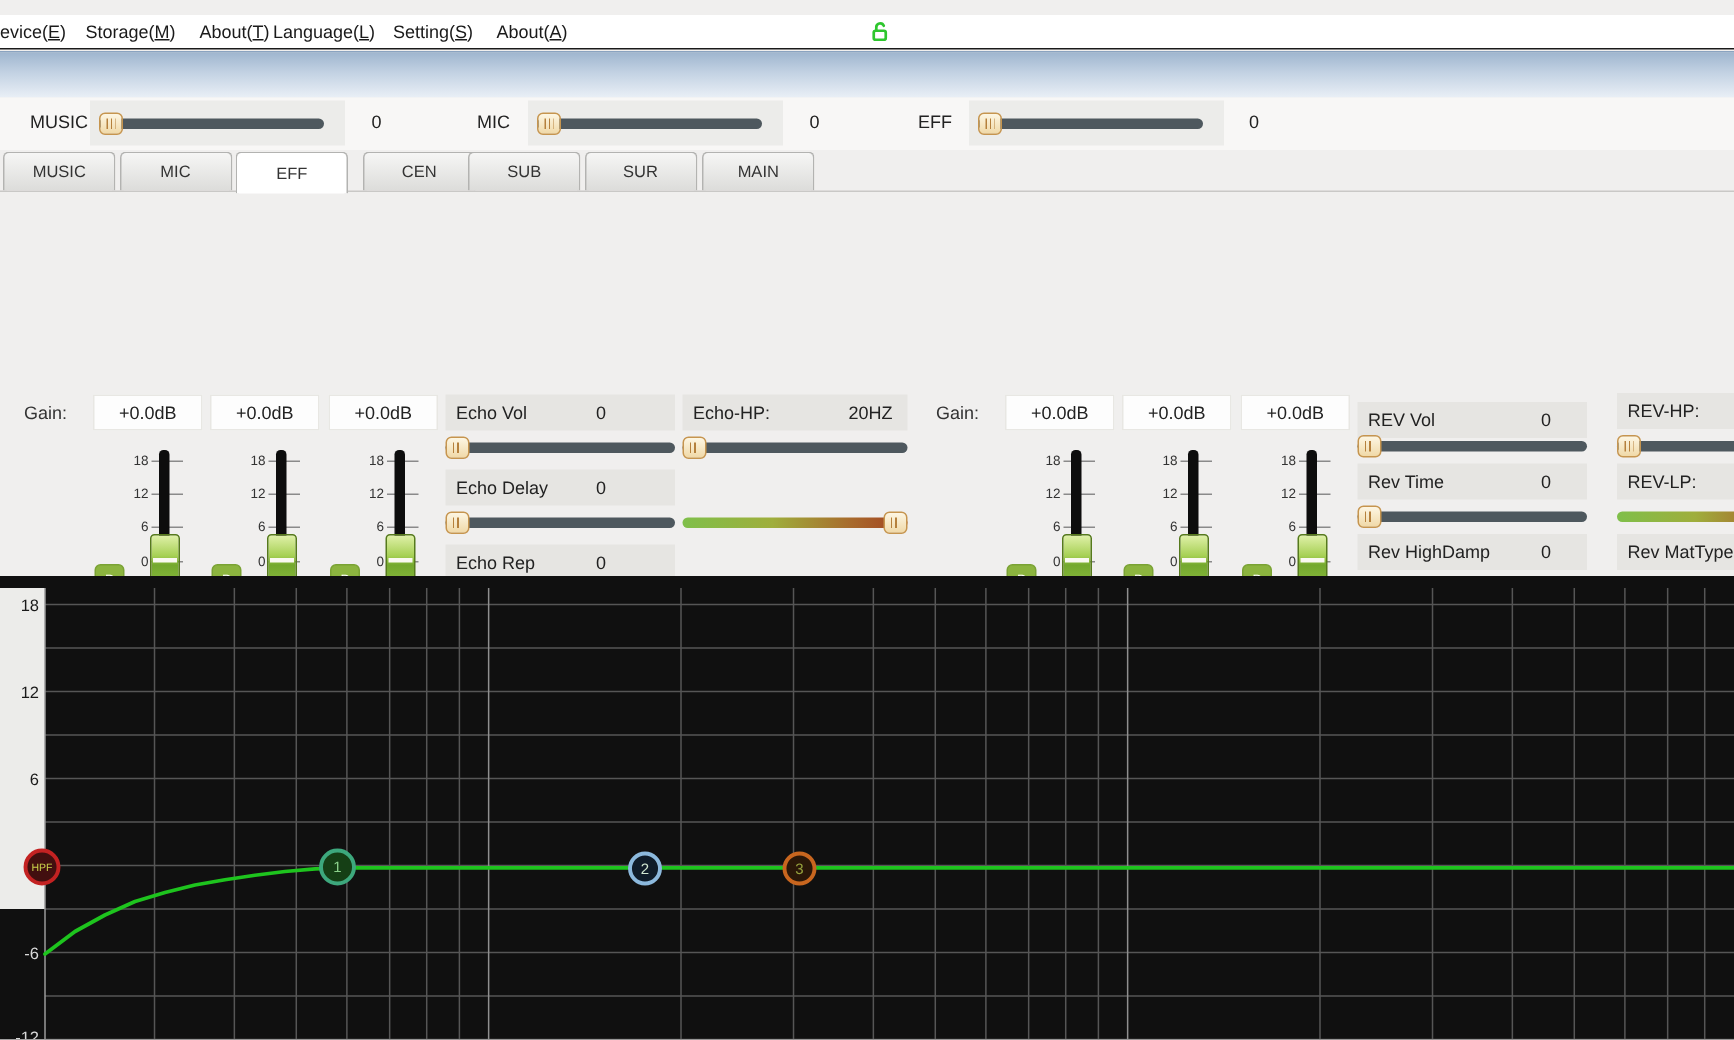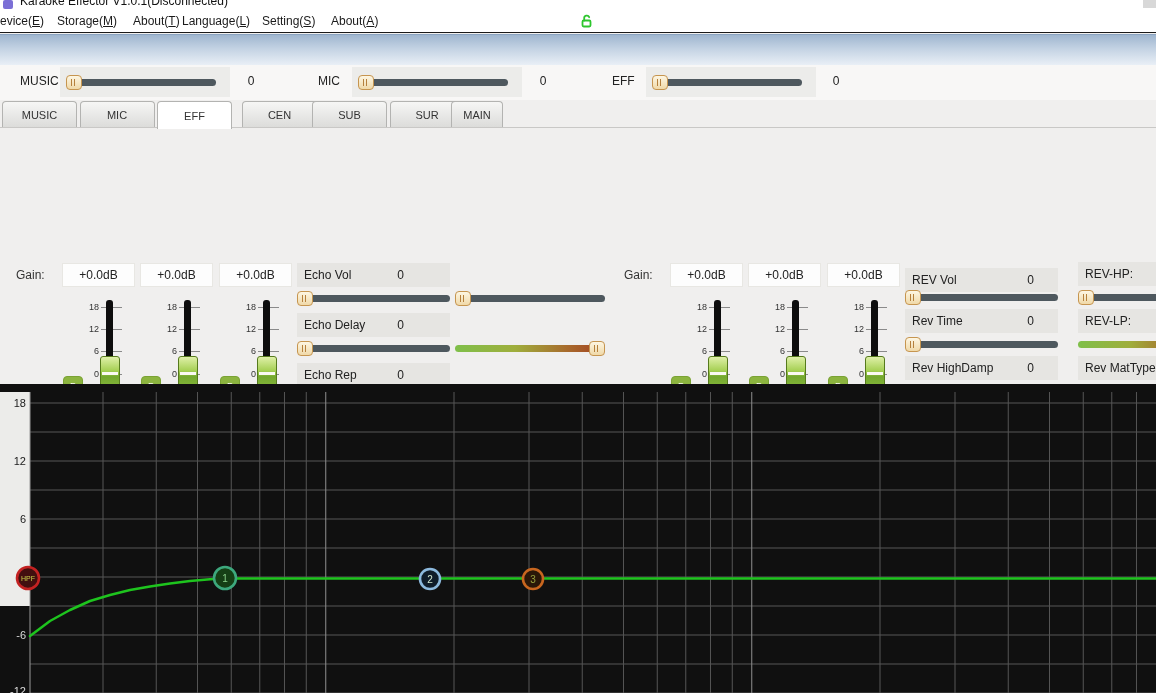--- a/index.html
+++ b/index.html
@@ -49,25 +49,20 @@
   
   #graph-sep{left:0;top:384px;width:1156px;height:309px;background:#101010;}
   #graph-strip{left:0;top:392px;width:30px;height:214px;background:#ececea;}
   #graph-svg{left:0;top:392px;}
 </style>
 </head>
 <body>
 
 <div id="app">
 
-  <div class="abs" id="titlebar">
-    <div class="abs" id="title-icon" style="background: rgb(123, 111, 214);"></div>
-    <div class="abs" id="title-text">Karaoke Effector V1.0.1(Disconnected)</div>
-    <div class="abs" id="win-frag"></div>
-  </div>
 
   <div class="abs" id="menubar">
       <div class="menu-item" style="left: 0px;"><span>evice(</span><u>E</u><span>)</span></div>
       <div class="menu-item" style="left: 57px;"><span>Storage(</span><u>M</u><span>)</span></div>
       <div class="menu-item" style="left: 133px;"><span>About(</span><u>T</u><span>)</span></div>
       <div class="menu-item" style="left: 182px;"><span>Language(</span><u>L</u><span>)</span></div>
       <div class="menu-item" style="left: 262px;"><span>Setting(</span><u>S</u><span>)</span></div>
       <div class="menu-item" style="left: 331px;"><span>About(</span><u>A</u><span>)</span></div>
       <svg width="16" height="16" viewBox="0 0 16 16" style="position: absolute; left: 578px; top: 3px;">
         <g>
@@ -104,21 +99,21 @@
     </div>
 
   <div class="abs" id="tabbar">
       <div class="rule"></div>
       <div class="tab" style="left: 2px; width: 75px;">MUSIC</div>
       <div class="tab" style="left: 79.5px; width: 75px;">MIC</div>
       <div class="tab active" style="left: 157px; width: 75px;">EFF</div>
       <div class="tab" style="left: 242px; width: 75px;">CEN</div>
       <div class="tab" style="left: 312px; width: 75px;">SUB</div>
       <div class="tab" style="left: 389.5px; width: 75px;">SUR</div>
-      <div class="tab" style="left: 451px; width: 52px;">MAIN</div>
+      <div class="tab" style="left: 468px; width: 75px;">MAIN</div>
     </div>
 
   <div class="abs" id="content" style="left: 0px; top: 129px; width: 1156px; height: 255px; position: absolute;">
       <div class="sec-label" style="left: 16px; top: 139px;">Gain:</div>
       <div class="sec-label" style="left: 16px; top: 302px;">Type:</div>
       <div class="sec-label" style="left: 16px; top: 341px;">Freq:</div>
       <div class="sec-label" style="left: 16px; top: 369px;">Q:</div>
       <div class="vbox" style="left: 62px; top: 134px; width: 73px; height: 24px;">+0.0dB</div>
       <div class="vbox" style="left: 140px; top: 134px; width: 73px; height: 24px;">+0.0dB</div>
       <div class="vbox" style="left: 219px; top: 134px; width: 73px; height: 24px;">+0.0dB</div>
@@ -288,20 +283,24 @@
         <div class="handle" style="left: 0px;"></div>
       </div>
       <div class="hdr-row" style="left: 297px; top: 334px; width: 153px;">
         <span class="hdr-label">Echo DelayR</span>
         <span class="hdr-value" style="margin-right: 46px;">0</span>
       </div>
       <div class="hslider" style="left: 297px; top: 362px; width: 153px;">
         <div class="track"></div>
         <div class="handle" style="left: 0px;"></div>
       </div>
+      <div class="hdr-row" style="left: 455px; top: 134px; width: 150px;">
+        <span class="hdr-label">Echo-HP:</span>
+        <span class="hdr-value" style="margin-right: 10px;">20HZ</span>
+      </div>
       <div class="hslider" style="left: 455px; top: 162px; width: 150px;">
         <div class="track"></div>
         <div class="handle" style="left: 0px;"></div>
       </div>
       <div class="hslider" style="left: 455px; top: 212px; width: 150px;">
         <div class="track grad"></div>
         <div class="handle" style="left: 134px;"></div>
       </div>
       <div class="hdr-row" style="left: 905px; top: 139px; width: 153px;">
         <span class="hdr-label">REV Vol</span>

